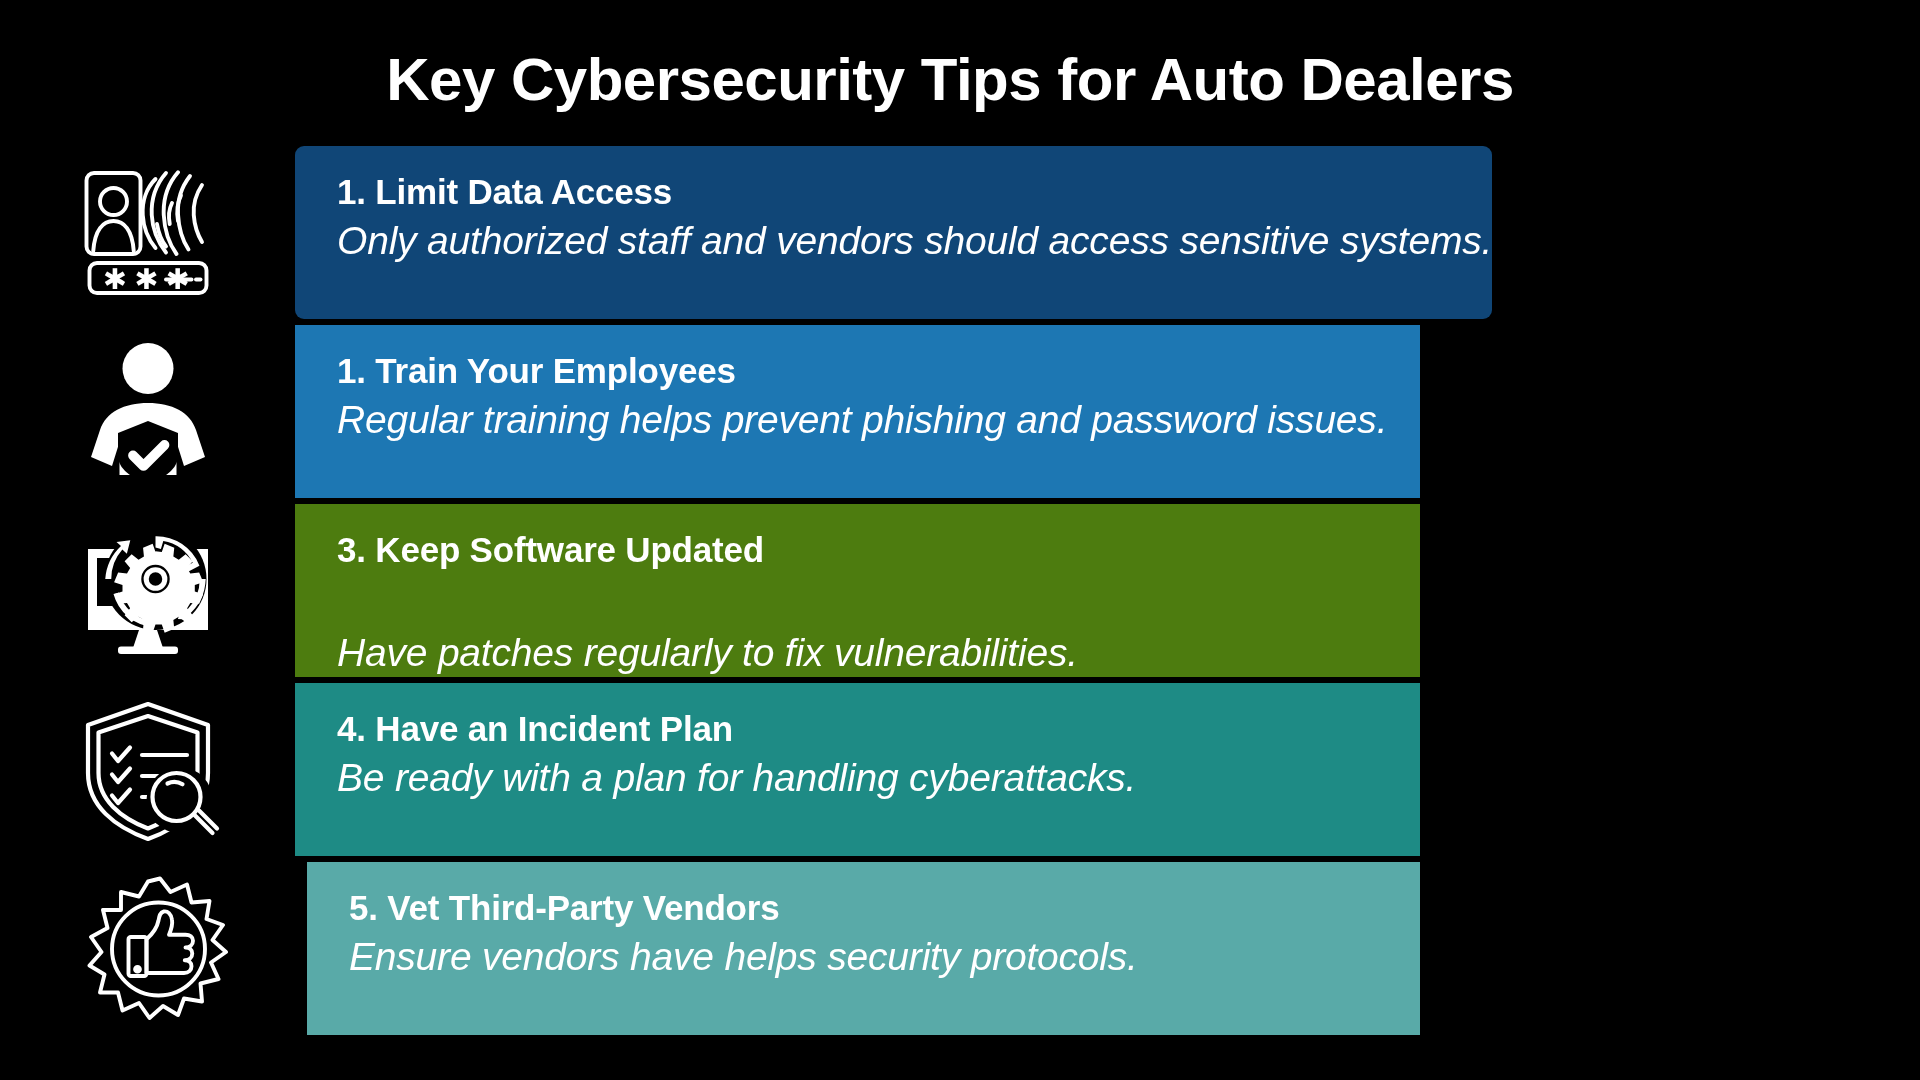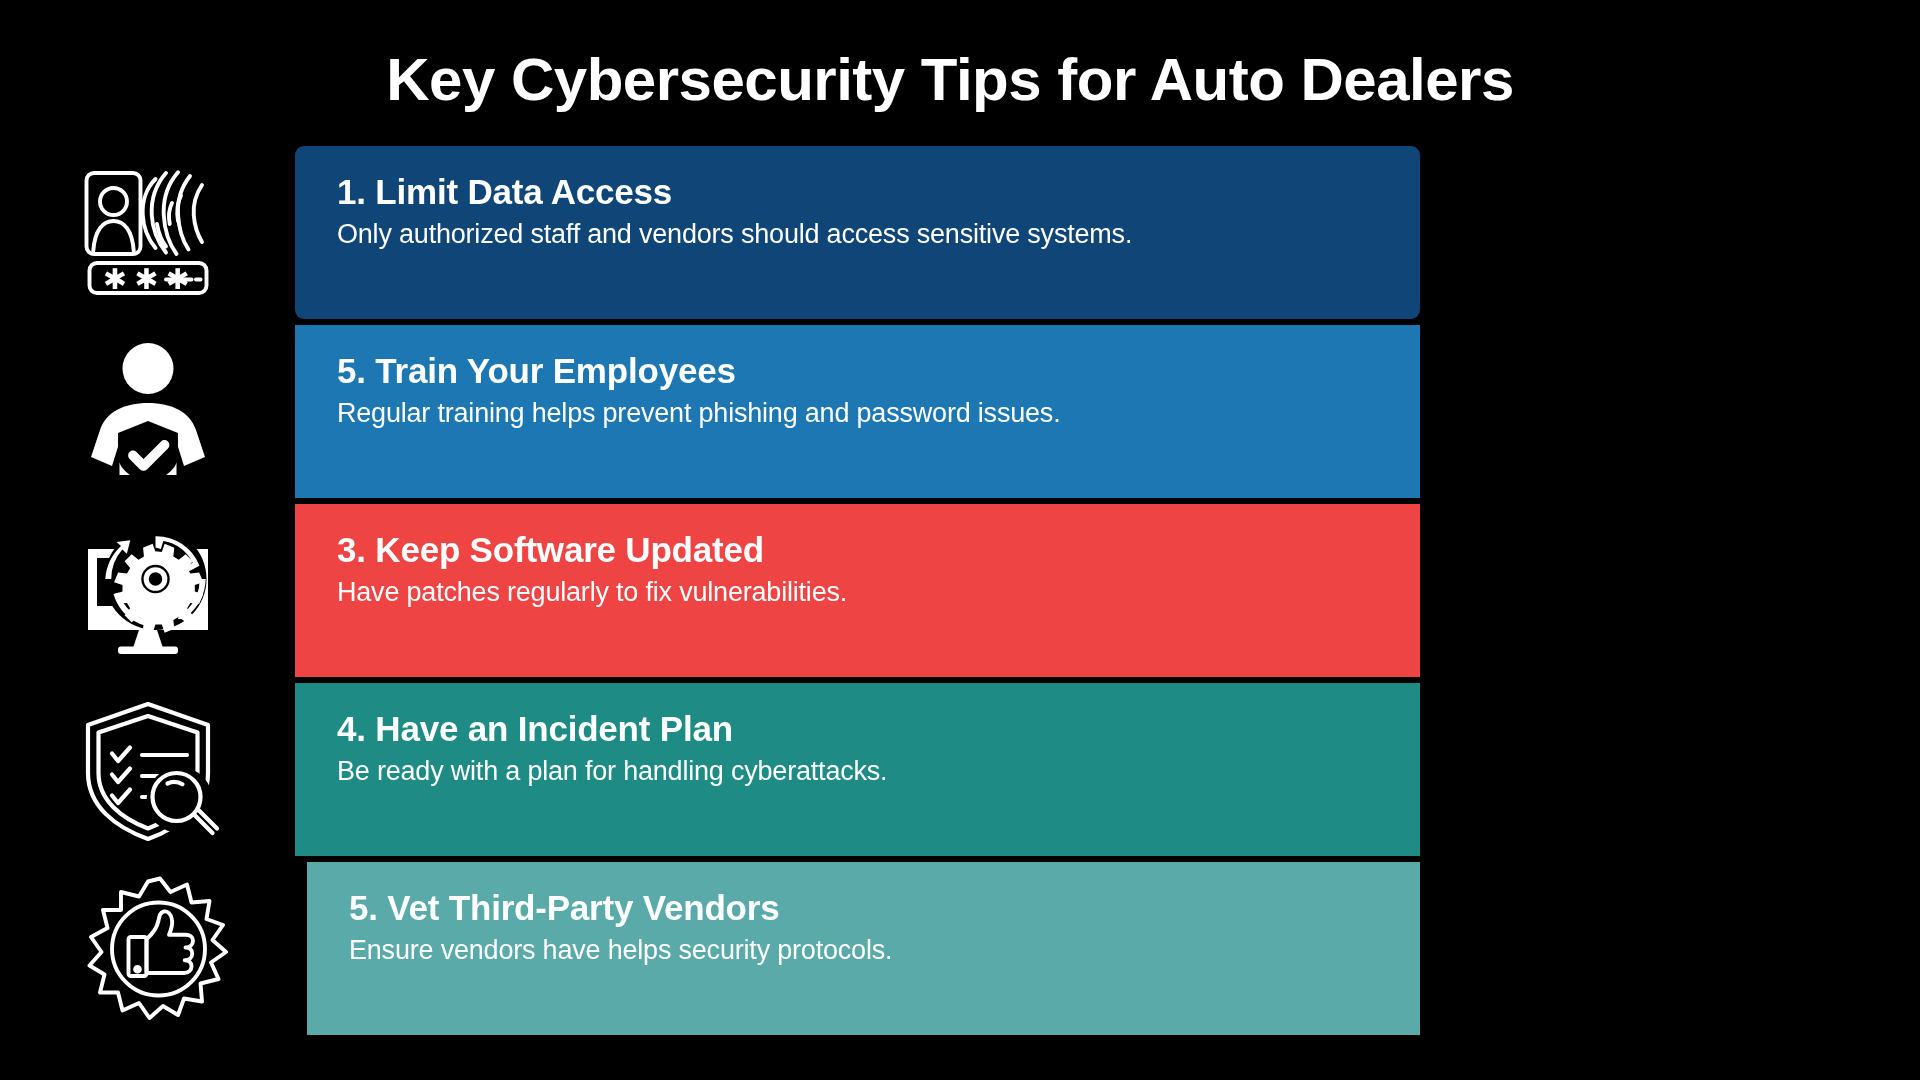--- a/index.html
+++ b/index.html
@@ -87,25 +87,26 @@
   .tip-title {
     font-size: 35px;
     font-weight: bold;
     line-height: 1.15;
     letter-spacing: -0.2px;
     margin-bottom: 6px;
     white-space: nowrap;
   }
 
   .tip-desc {
-    font-size: 27px;
+    font-size: 39px;
     font-weight: normal;
     line-height: 1.2;
     letter-spacing: -0.2px;
     white-space: nowrap;
+    font-style: italic;
   }
 </style>
 </head>
 <body style="background-color: rgb(0, 0, 0);">
 
 <div id="infographic" style="background-color: rgb(0, 0, 0);">
 
   <div id="page-title">Key Cybersecurity Tips for Auto Dealers</div>
 
   <div id="tips-list">
@@ -154,21 +155,21 @@
           </g>
           <g fill="#000000" stroke="none">
             <path d="M50 56 L70 64 L70 79 C70 88 61 94 50 98 C39 94 30 88 30 79 L30 64 Z"></path>
           </g>
           <g fill="none" stroke="#ffffff" stroke-width="6.5" stroke-linecap="round" stroke-linejoin="round">
             <polyline points="40,79 47,86 61,72"></polyline>
           </g>
         </svg>
       </div>
       <div class="tip-banner" style="background-color: rgb(29, 119, 179);">
-        <div class="tip-title">5. Train Your Employees</div>
+        <div class="tip-title">1. Train Your Employees</div>
         <div class="tip-desc">Regular training helps prevent phishing and password issues.</div>
       </div>
     </div>
 
     <div class="tip-row">
       <div class="tip-icon-cell">
         <svg viewBox="0 0 100 100">
           <g fill="#ffffff" stroke="none">
             <path d="M10 22 h80 v54 h-80 z M16 28 v42 h68 v-42 z"></path>
             <path d="M16 60 h68 v10 h-68 z"></path>
@@ -188,21 +189,21 @@
             <path d="M55 23.5 l4.2 0.55 1.9 -5.6 6.4 2.7 -0.6 5.9 3.6 2.1 4.6 -3.7 4.7 4.7 -3.7 4.6 2.1 3.6 5.9 -0.6 2.7 6.4 -5.6 1.9 0 4.2 5.6 1.9 -2.7 6.4 -5.9 -0.6 -2.1 3.6 3.7 4.6 -4.7 4.7 -4.6 -3.7 -3.6 2.1 0.6 5.9 -6.4 2.7 -1.9 -5.6 -4.2 0 -1.9 5.6 -6.4 -2.7 0.6 -5.9 -3.6 -2.1 -4.6 3.7 -4.7 -4.7 3.7 -4.6 -2.1 -3.6 -5.9 0.6 -2.7 -6.4 5.6 -1.9 0 -4.2 -5.6 -1.9 2.7 -6.4 5.9 0.6 2.1 -3.6 -3.7 -4.6 4.7 -4.7 4.6 3.7 3.6 -2.1 -0.6 -5.9 6.4 -2.7 1.9 5.6 Z"></path>
           </g>
           <g fill="#000000" stroke="none">
             <circle cx="55" cy="42" r="9.5"></circle>
           </g>
           <g fill="none" stroke="#ffffff" stroke-width="3.4">
             <circle cx="55" cy="42" r="6.2"></circle>
           </g>
         </svg>
       </div>
-      <div class="tip-banner" style="background-color: #ef4444;">
+      <div class="tip-banner" style="background-color: #4d7c0f; justify-content: space-between;">
         <div class="tip-title">3. Keep Software Updated</div>
         <div class="tip-desc">Have patches regularly to fix vulnerabilities.</div>
       </div>
     </div>
 
     <div class="tip-row">
       <div class="tip-icon-cell">
         <svg viewBox="0 0 100 100">
           <g fill="none" stroke="#ffffff" stroke-width="2.8" stroke-linecap="round" stroke-linejoin="round">
             <path d="M50 6 L90 20 L90 52 C90 74 72 88 50 96 C28 88 10 74 10 52 L10 20 Z"></path>

